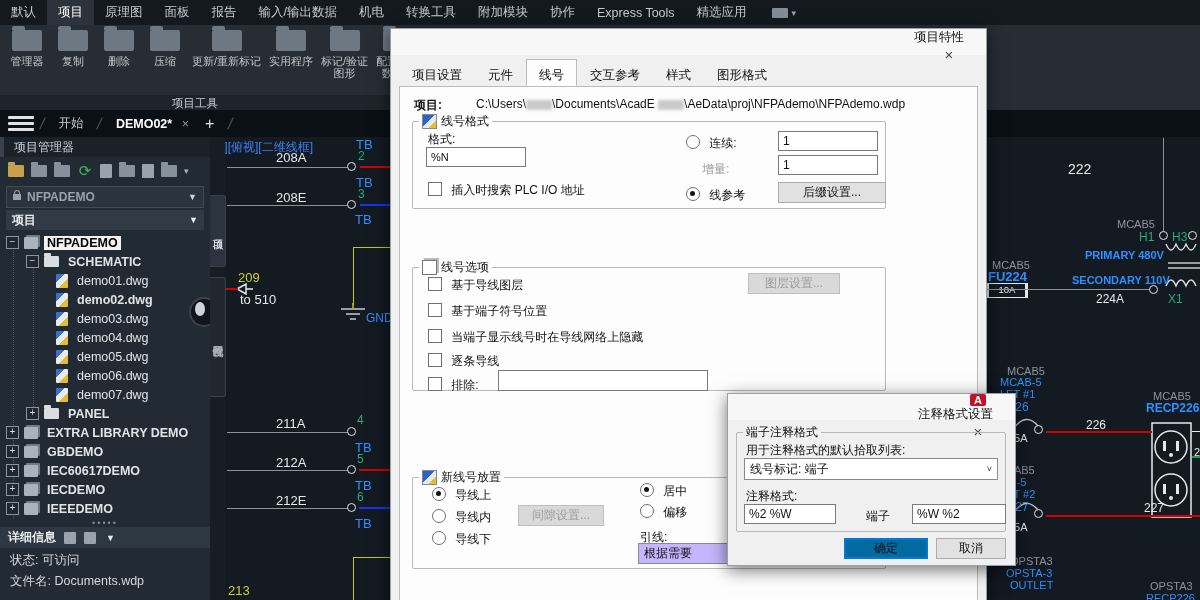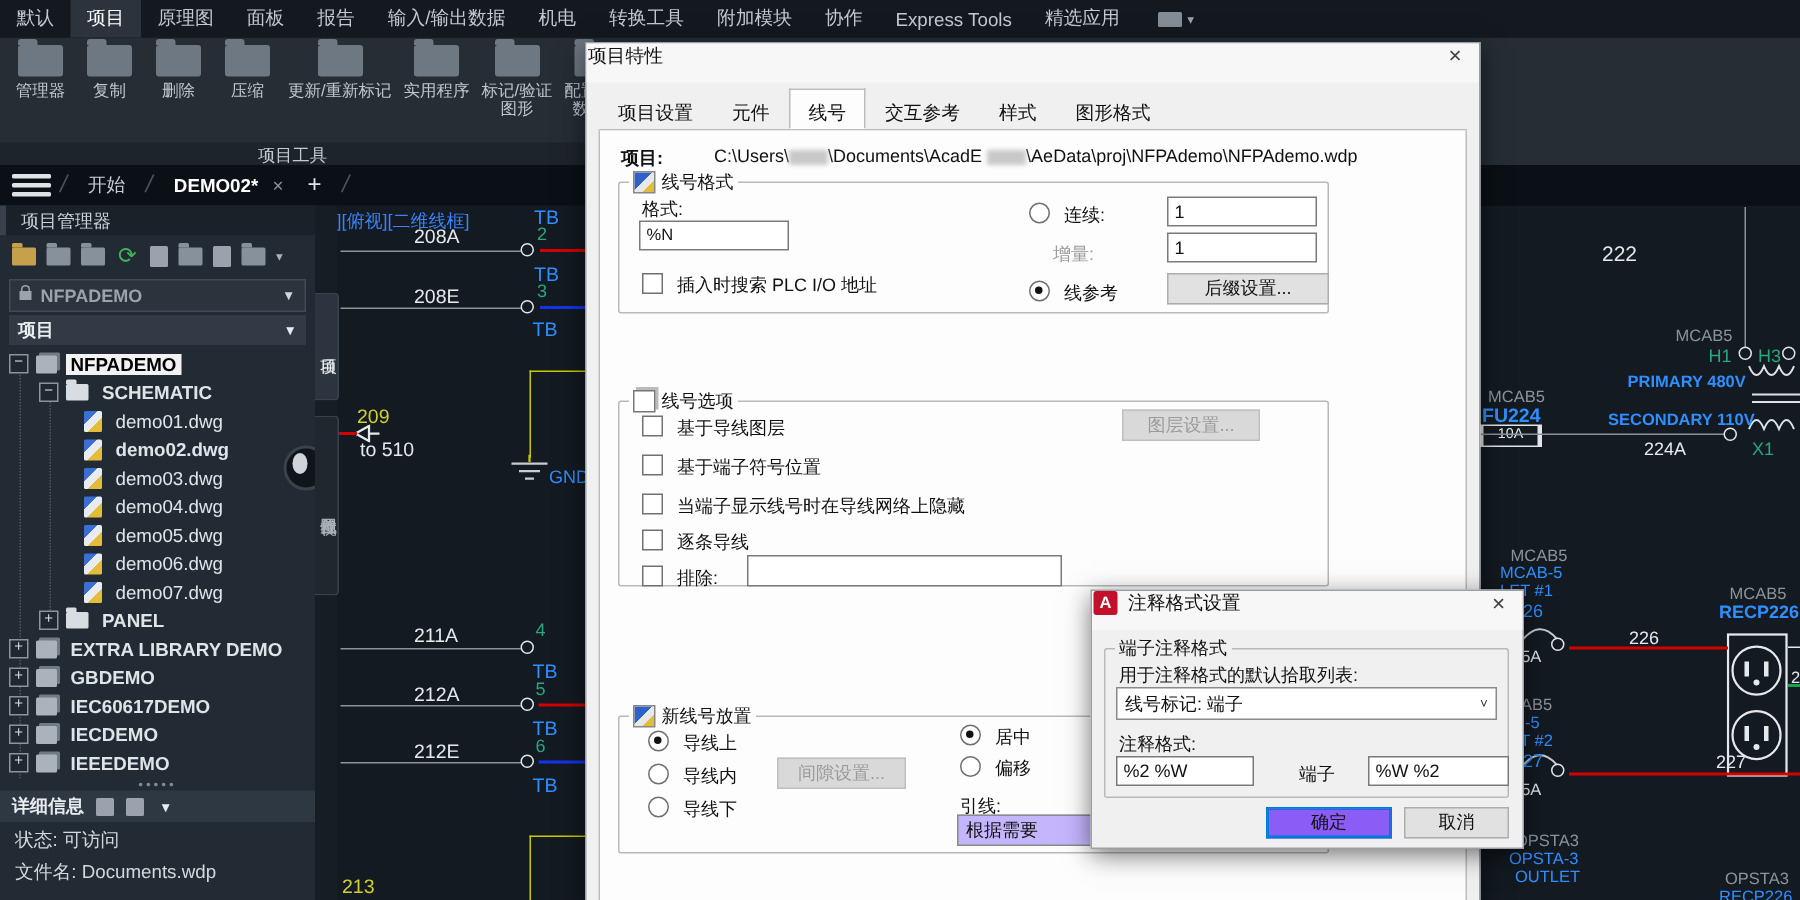--- a/index.html
+++ b/index.html
@@ -75,40 +75,40 @@
   #vtab-loc{top:140px;height:118px;background:#20272f;color:#a9b0b8;}
   
   #canvas{left:210px;top:137px;width:990px;height:463px;background:#141a22;z-index:0;}
   #canvas-topband{left:985px;top:110px;width:215px;height:27px;background:#0b1016;z-index:1;}
   .clabel{position:absolute;white-space:nowrap;font-family:"Liberation Sans",sans-serif;}
   .cwire{position:absolute;}
   .cterm{position:absolute;width:9px;height:9px;border:1.5px solid #e2e6ea;border-radius:50%;background:#141a22;box-sizing:border-box;}
   .fusebox{position:absolute;border:1.5px solid #e2e6ea;color:#e8ecef;font-size:9.5px;text-align:center;line-height:11px;background:#141a22;border-left-width:3px;border-right-width:3px;}
   
   .dlg{background:#f0f0f0;border:1px solid #9aa0a6;box-shadow:0 4px 16px rgba(0,0,0,.55);}
-  .dlg-titlebar{height:26px;background:#f7f7f7;display:flex;align-items:flex-start;padding:0 1px;font-size:12.5px;color:#111;}
+  .dlg-titlebar{height:26px;background:#f7f7f7;display:flex;align-items:flex-end;padding:0 22px;font-size:12.5px;color:#111;flex-direction:column;}
   .dlg-close{margin-left:auto;font-size:15px;color:#444;width:30px;text-align:center;}
   #prj-dlg{left:390px;top:28px;width:595px;height:578px;z-index:10;}
   #prj-tabs{display:flex;margin:7px 8px 0;border-bottom:1px solid #bcbcbc;height:24px;}
   .ptab{font-size:12.5px;color:#111;padding:4px 12px 0;border:1px solid transparent;}
   .ptab.active{background:#fdfdfd;border-color:#bcbcbc;border-bottom-color:#fdfdfd;margin-top:-3px;padding-top:7px;}
   #prj-body{position:absolute;left:8px;top:58px;right:8px;bottom:0;background:#fdfdfd;border:1px solid #bcbcbc;border-top:none;}
   .frow{position:absolute;font-size:12px;color:#111;}
   .redact{display:inline-block;width:26px;height:10px;background:#c9c9c9;filter:blur(1.5px);vertical-align:middle;}
   fieldset.grp{position:absolute;border:1px solid #b9b9b9;border-radius:2px;margin:0;padding:0;}
   fieldset.grp legend{display:flex;align-items:center;gap:4px;font-size:12px;color:#111;margin-left:6px;padding:0 3px;}
   .gicon{width:13px;height:13px;background:linear-gradient(135deg,#2e62c9 45%,#e8e8e8 45% 70%,#e3bd3a 70%);border:1px solid #888;}
   .gicon.pages{background:#fff;border:1px solid #777;box-shadow:2px -2px 0 #bbb;}
   .cb{display:inline-block;width:12px;height:12px;border:1px solid #707070;background:#fff;vertical-align:-2px;margin-right:6px;}
   .radio{display:inline-block;width:12px;height:12px;border:1px solid #707070;border-radius:50%;background:#fff;vertical-align:-2px;margin-right:6px;position:relative;}
   .radio.on:after{content:"";position:absolute;left:2.5px;top:2.5px;width:5px;height:5px;border-radius:50%;background:#111;}
   .tin{position:absolute;background:#fff;border:1px solid #7a7a7a;font-size:12px;color:#111;display:flex;align-items:center;padding:0 4px;box-sizing:border-box;}
   .btn{position:absolute;background:#e1e1e1;border:1px solid #adadad;font-size:12px;color:#111;display:flex;align-items:center;justify-content:center;box-sizing:border-box;}
   .btn.disabled{background:#d9d9d9;color:#9b9b9b;border-color:#bfbfbf;}
-  .btn.default{background:#8b5cf6;border:1px solid #0078d7;box-shadow:0 0 0 1px #0078d7 inset;}
+  .btn.default{background:#0369a1;border:1px solid #0078d7;box-shadow:0 0 0 1px #0078d7 inset;}
   .combo{position:absolute;background:#c4b5fd;border:1px solid #8a8a8a;font-size:12px;color:#111;display:flex;align-items:center;padding:0 5px;box-sizing:border-box;}
   .combo .chev{margin-left:auto;font-size:9px;color:#333;}
   #ann-dlg{left:727px;top:393px;width:287px;height:171px;z-index:20;}
   #ann-icon{width:16px;height:16px;background:#c2122b;border-radius:2px;color:#fff;font-size:11px;font-weight:bold;display:flex;align-items:center;justify-content:center;margin-right:7px;}
 </style>
 </head>
 <body>
 
 <div id="stage">
 

